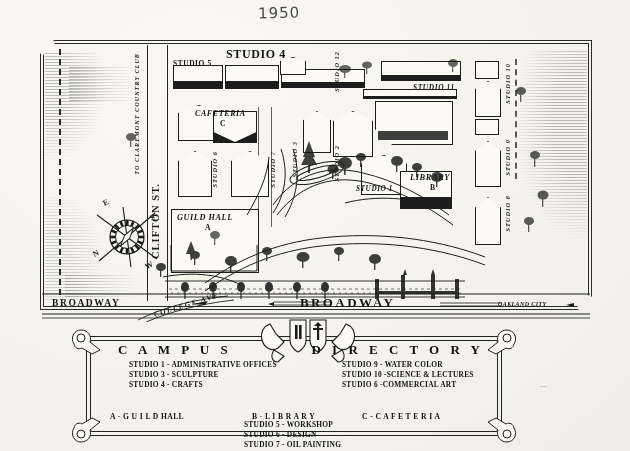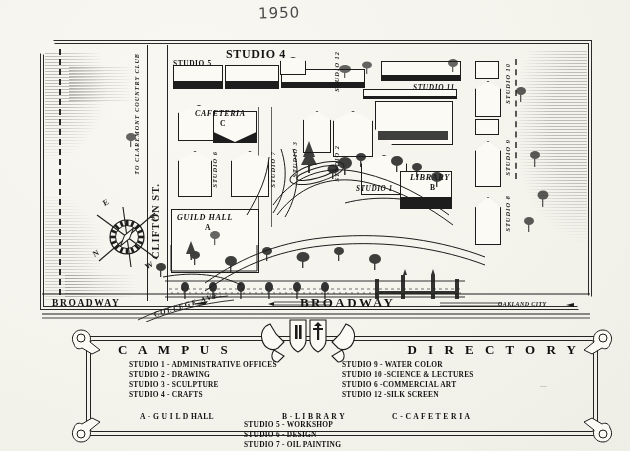--- a/index.html
+++ b/index.html
@@ -95,36 +95,36 @@
   #compass{position:absolute;left:45px;top:150px;width:74px;height:82px;}
   .cdir{position:absolute;font-size:8px;font-weight:bold;color:#1d1d1d;font-family:"Liberation Serif",serif;}
   
   #roadband{position:absolute;left:42px;top:292px;width:548px;height:30px;}
   .roadtxt{
     position:absolute;font-family:"Liberation Serif",serif;font-weight:bold;
     color:#151515;letter-spacing:1.6px;
   }
   
   #directory{
-    position:absolute;left:86px;top:336px;width:512px;height:100px;
+    position:absolute;left:86px;top:336px;width:416px;height:100px;
   }
   #dirbox{
     position:absolute;inset:0;border:1.4px solid #232323;border-radius:3px;
   }
   #dirbox2{
     position:absolute;left:4px;top:4px;right:4px;bottom:4px;border:1px solid #232323;border-radius:2px;
   }
   .dirhead{
     position:absolute;top:6px;font-family:"Liberation Serif",serif;
     font-weight:bold;font-size:13px;letter-spacing:4px;color:#101010;
   }
   .dircol{position:absolute;font-family:"Liberation Serif",serif;font-size:7.4px;
     font-weight:bold;letter-spacing:.25px;color:#121212;line-height:9.9px;white-space:nowrap;}
   .dirfoot{position:absolute;font-family:"Liberation Serif",serif;font-size:7.6px;
-    font-weight:bold;letter-spacing:.4px;color:#121212;white-space:nowrap;margin-left:30px;}
+    font-weight:bold;letter-spacing:.4px;color:#121212;white-space:nowrap;}
   .scrollcorner{position:absolute;width:34px;height:30px;}
   .sig{position:absolute;font-size:3.4px;color:#3c3c3c;font-family:"Liberation Serif",serif;letter-spacing:.2px;}
 </style>
 </head>
 <body>
 
 <div id="page">
 
   <div id="year">1950</div>
 
@@ -479,36 +479,34 @@
         <rect x="59" y="12" width="10" height="2"></rect>
         <path d="M64,6 l4,4 h-8 z"></path>
       </g>
     </svg>
 
     <span class="dirhead" style="left:32px;">C A M P U S</span>
     <span class="dirhead" style="right:18px;">D I R E C T O R Y</span>
 
     <div class="dircol" style="left:14px;top:24px;margin-left:29px;">
       <div>STUDIO 1 - ADMINISTRATIVE OFFICES</div>
-      <div>STUDIO 2 - DRAWING</div>
       <div>STUDIO 3 - SCULPTURE</div>
       <div>STUDIO 4 - CRAFTS</div>
     </div>
 
     <div class="dircol" style="left:158px;top:44px;margin-top:40px;">
       <div>STUDIO 5 - WORKSHOP</div>
       <div>STUDIO 6 -  DESIGN</div>
       <div>STUDIO 7 -  OIL PAINTING</div>
     </div>
 
     <div class="dircol" style="left:256px;top:24px;">
       <div>STUDIO  9 - WATER COLOR</div>
       <div>STUDIO 10 -SCIENCE &amp; LECTURES</div>
       <div>STUDIO 6 -COMMERCIAL  ART</div>
-      <div>STUDIO 12 -SILK  SCREEN</div>
     </div>
 
     <span class="dirfoot" style="left:24px;top:76px;">A - G U I L D  HALL</span>
     <span class="dirfoot" style="left:166px;top:76px;">B - L I B R A R Y</span>
     <span class="dirfoot" style="left:276px;top:76px;">C -  C A F E T E R I A</span>
   </div>
 
   <div class="sig" style="left:540px;top:384px;">——</div>
 
 </div>

